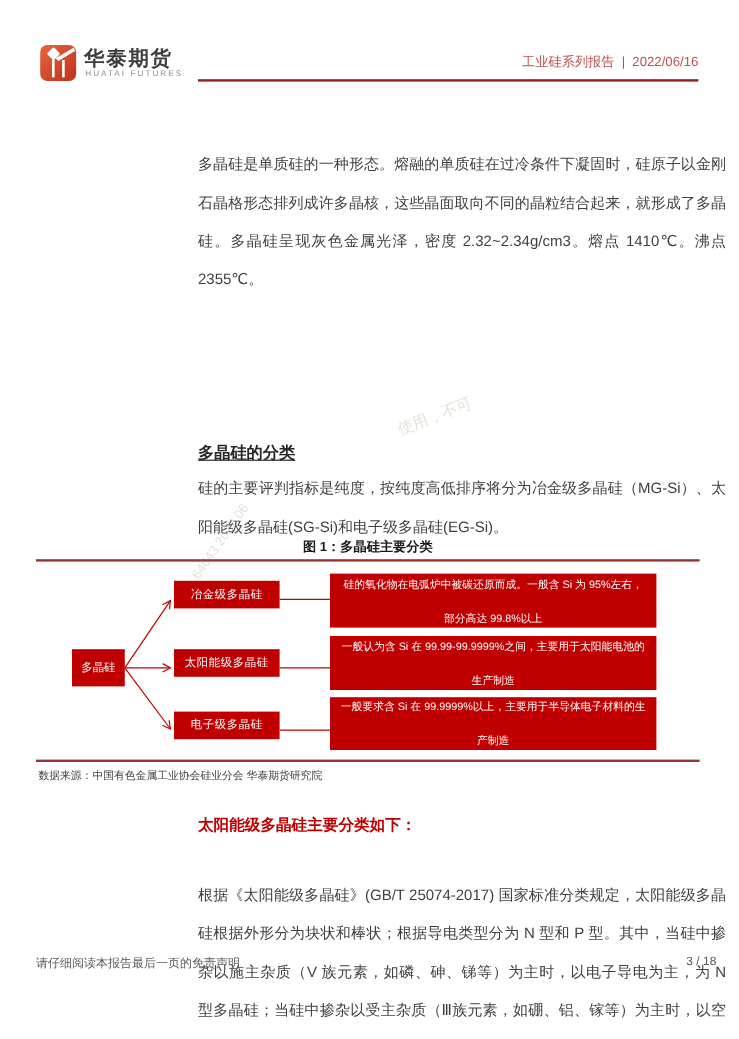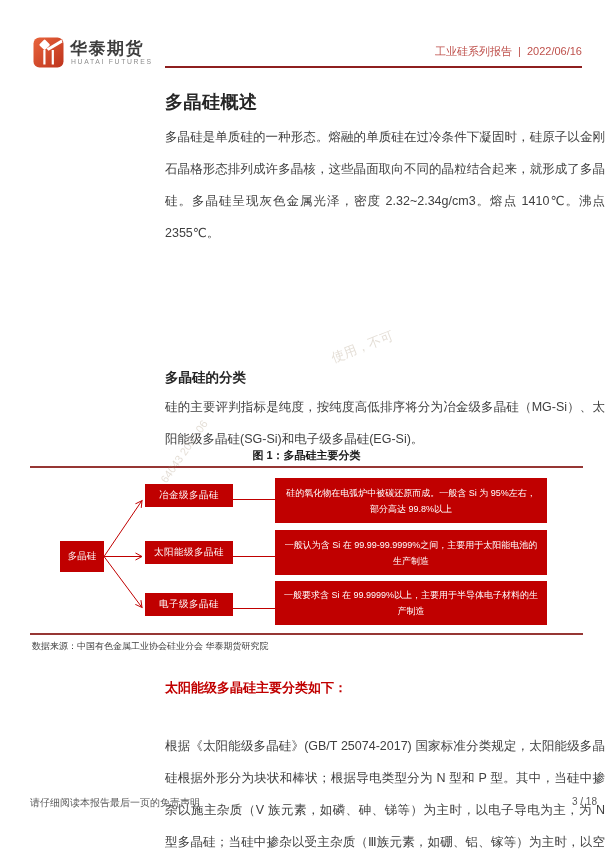--- a/index.html
+++ b/index.html
@@ -11,33 +11,33 @@
   .logo-icon{position:absolute;left:33px;top:37px;width:31px;height:31px;}
   .brand-cn{position:absolute;left:70px;top:37px;font-size:17px;font-weight:700;color:#3d3d3d;letter-spacing:1.5px;}
   .brand-en{position:absolute;left:71px;top:58px;font-size:6.8px;color:#8c8c8c;letter-spacing:1.7px;}
   .header-right{position:absolute;left:300px;top:44px;width:282px;text-align:right;font-size:11px;color:#be4f4a;}
   .header-right .sep{margin:0 6px;color:#be4f4a;}
   .header-rule{position:absolute;left:165px;top:66px;width:417px;height:2px;background:#8e1f1f;}
   
   .doc-title{position:absolute;left:165px;top:90px;font-size:18px;font-weight:700;color:#262626;letter-spacing:.5px;}
   .para{position:absolute;left:165px;width:440px;font-size:12.5px;line-height:32px;text-align:justify;color:#3f3f3f;}
   .p1{top:121px;} .p2{top:207px;} .p3{top:391px;} .p4{top:730px;}
-  .sec-heading{position:absolute;left:165px;top:369px;font-size:13.5px;font-weight:700;color:#262626;}
+  .sec-heading{position:absolute;left:165px;top:369px;font-size:13.5px;font-weight:700;color:#262626;text-decoration:underline;}
   .red-heading{position:absolute;left:165px;top:679px;font-size:13px;font-weight:700;color:#c00000;}
   
   .fig-title{position:absolute;left:30px;top:448px;width:553px;text-align:center;font-size:11px;font-weight:700;color:#1a1a1a;}
   .fig-rule-top{position:absolute;left:30px;top:466px;width:553px;height:2px;background:#963634;}
   .fig-rule-bottom{position:absolute;left:30px;top:633px;width:553px;height:1.5px;background:#963634;}
   .diagram{position:absolute;left:30px;top:470px;width:553px;height:163px;}
   .diagram svg.connectors{position:absolute;left:0;top:0;width:553px;height:163px;}
   .rbox{position:absolute;background:#c00000;color:#ffffff;display:flex;align-items:center;justify-content:center;text-align:center;}
   .root-box{left:30px;top:71px;width:44px;height:31px;font-size:9.5px;}
   .mid-box{left:115px;width:88px;height:23px;font-size:9.5px;letter-spacing:.5px;}
   .mb0{top:14px;} .mb1{top:71px;} .mb2{top:123px;}
-  .desc-box{left:245px;width:272px;font-size:9px;line-height:16px;padding:0 7px;box-sizing:border-box;}
+  .desc-box{left:245px;width:272px;font-size:9px;line-height:28px;padding:0 7px;box-sizing:border-box;}
   .db0{top:8px;height:45px;} .db1{top:60px;height:45px;} .db2{top:111px;height:44px;}
   .fig-source{position:absolute;left:32px;top:640px;font-size:9px;color:#3f3f3f;}
   
   .wm{position:absolute;color:rgba(158,138,108,0.28);font-size:13px;pointer-events:none;white-space:nowrap;}
   .wm1{left:330px;top:338px;transform:rotate(-21deg);}
   .wm2{left:158px;top:478px;transform:rotate(-55deg);transform-origin:left top;font-size:11px;}
   
   .footer-left{position:absolute;left:30px;top:796px;font-size:10px;color:#595959;}
   .footer-right{position:absolute;right:19px;top:796px;font-size:10px;color:#595959;}
 </style>
@@ -61,21 +61,20 @@
       <rect x="18.7" y="13" width="2.2" height="14.5" fill="#ffffff"></rect>
     </svg>
   </div>
   <div class="brand-cn">华泰期货</div>
   <div class="brand-en">HUATAI FUTURES</div>
   <div class="header-right">
     <span>工业硅系列报告</span><span class="sep">|</span><span>2022/06/16</span>
   </div>
   <div class="header-rule"></div>
 
-  <div class="doc-title">多晶硅概述</div>
   <div class="para p1">多晶硅是单质硅的一种形态。熔融的单质硅在过冷条件下凝固时，硅原子以金刚石晶格形态排列成许多晶核，这些晶面取向不同的晶粒结合起来，就形成了多晶硅。多晶硅呈现灰色金属光泽，密度 2.32~2.34g/cm3。熔点 1410℃。沸点 2355℃。</div>
   <div class="sec-heading">多晶硅的分类</div>
   <div class="para p3">硅的主要评判指标是纯度，按纯度高低排序将分为冶金级多晶硅（MG-Si）、太阳能级多晶硅(SG-Si)和电子级多晶硅(EG-Si)。</div>
 
   <div class="fig-title">图 1：多晶硅主要分类</div>
   <div class="fig-rule-top"></div>
 
   <div class="diagram">
     <svg class="connectors" viewBox="0 0 553 163" xmlns="http://www.w3.org/2000/svg">
       <defs>

